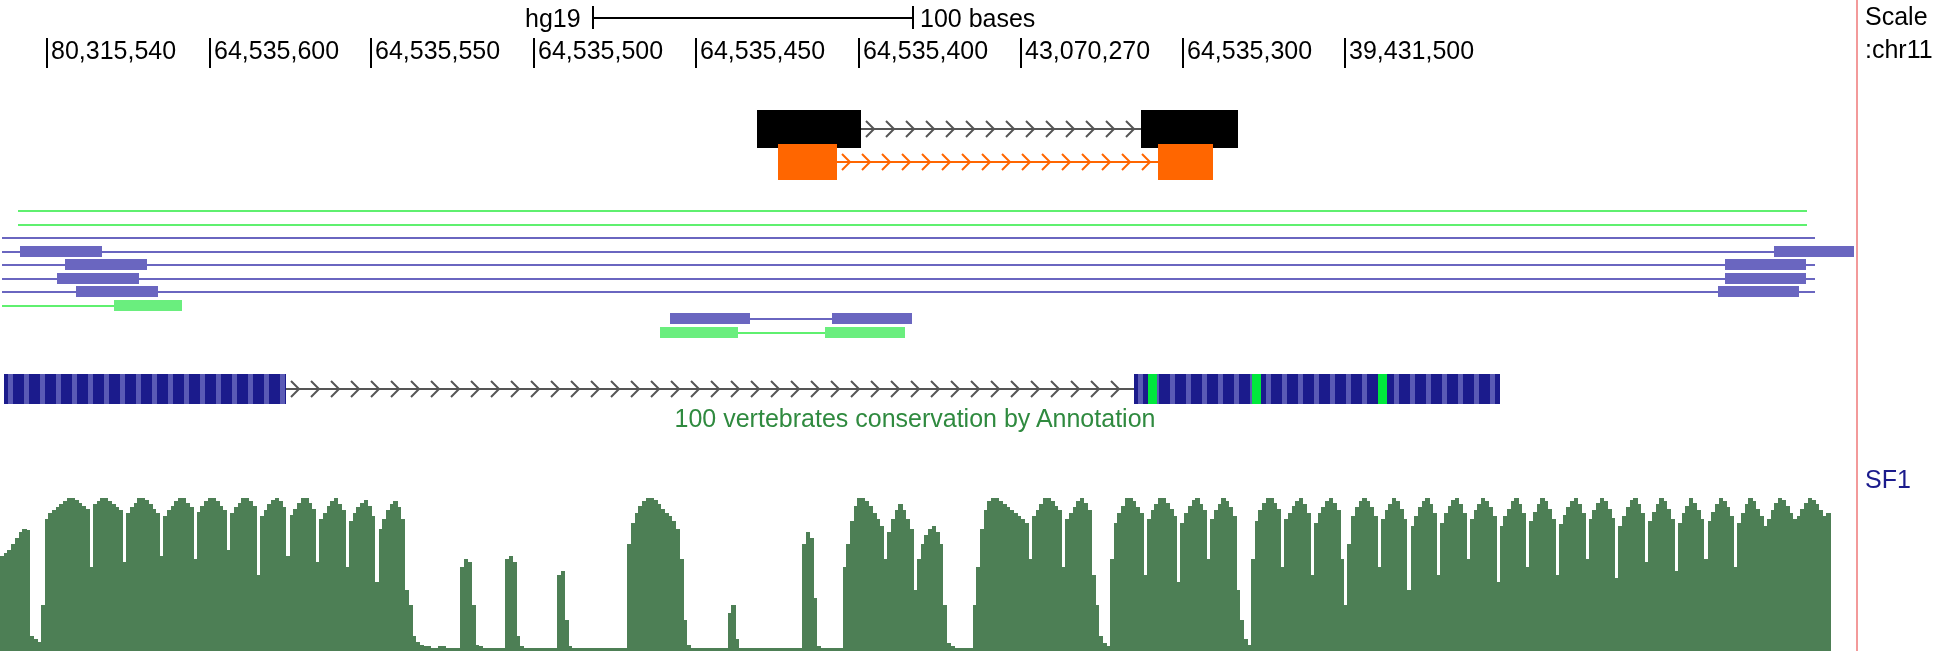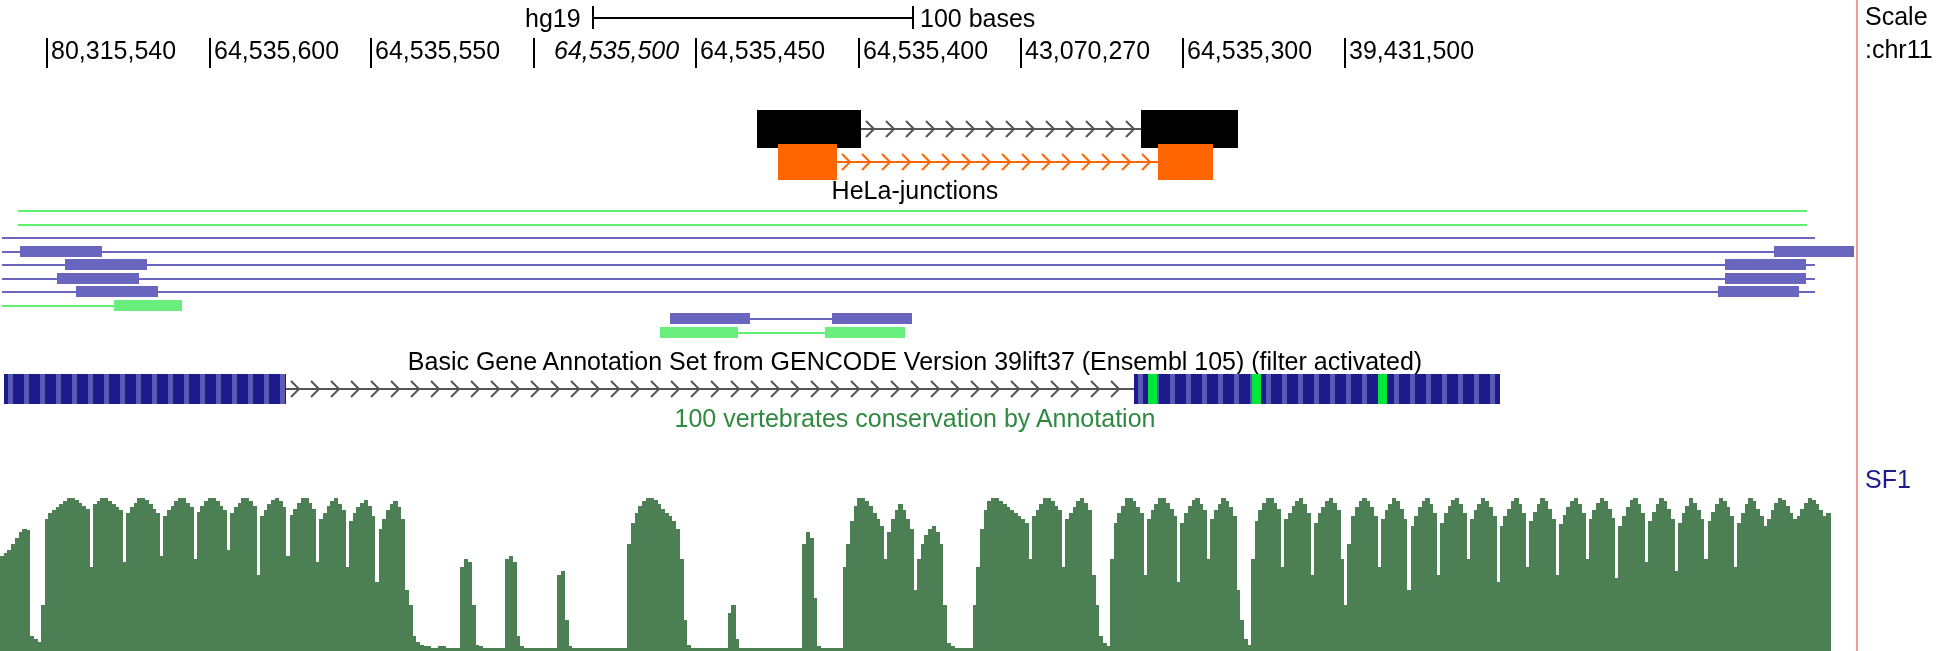--- a/index.html
+++ b/index.html
@@ -69,21 +69,21 @@
   <div class="scalebar-text nosel" style="left:920px;top:6px;">100 bases</div>
 
   <div class="tickrow" id="tickrow">
       <div class="tick" style="left: 46px;"></div>
       <div class="ticklabel nosel" style="left: 51px;">80,315,540</div>
       <div class="tick" style="left: 209px;"></div>
       <div class="ticklabel nosel" style="left: 214px;">64,535,600</div>
       <div class="tick" style="left: 370px;"></div>
       <div class="ticklabel nosel" style="left: 375px;">64,535,550</div>
       <div class="tick" style="left: 533px;"></div>
-      <div class="ticklabel nosel" style="left: 554px; font-style: italic;">64,535,500</div>
+      <div class="ticklabel nosel" style="left: 538px;">64,535,500</div>
       <div class="tick" style="left: 695px;"></div>
       <div class="ticklabel nosel" style="left: 700px;">64,535,450</div>
       <div class="tick" style="left: 858px;"></div>
       <div class="ticklabel nosel" style="left: 863px;">64,535,400</div>
       <div class="tick" style="left: 1020px;"></div>
       <div class="ticklabel nosel" style="left: 1025px;">43,070,270</div>
       <div class="tick" style="left: 1182px;"></div>
       <div class="ticklabel nosel" style="left: 1187px;">64,535,300</div>
       <div class="tick" style="left: 1344px;"></div>
       <div class="ticklabel nosel" style="left: 1349px;">39,431,500</div>
@@ -142,21 +142,20 @@
           <path d="M205,2 L213,10 L205,18" fill="none" stroke="#ff6600" stroke-width="2"></path>
           <path d="M225,2 L233,10 L225,18" fill="none" stroke="#ff6600" stroke-width="2"></path>
           <path d="M245,2 L253,10 L245,18" fill="none" stroke="#ff6600" stroke-width="2"></path>
           <path d="M265,2 L273,10 L265,18" fill="none" stroke="#ff6600" stroke-width="2"></path>
           <path d="M285,2 L293,10 L285,18" fill="none" stroke="#ff6600" stroke-width="2"></path>
           <path d="M305,2 L313,10 L305,18" fill="none" stroke="#ff6600" stroke-width="2"></path>
         </svg>
       </div>
       <div class="blk orange" style="left: 1158px; top: 0px; width: 55px; height: 36px; background: rgb(255, 102, 0);"></div>
     </div>
-  <div class="ttl nosel" style="top:32px;">HeLa-junctions</div>
 </div>
 
 <div class="track" style="top:205px;height:135px;">
   <div id="tx-rows" style="position:absolute;left:0;top:0;width:1830px;height:135px;">
       <div style="position: absolute; left: 0px; top: 0px; width: 1830px; height: 13.5px;">
         <div class="thinline" style="left: 18px; top: 5px; width: 1789px; height: 2px; background: rgb(95, 240, 111); position: absolute;"></div>
       </div>
       <div style="position: absolute; left: 0px; top: 14px; width: 1830px; height: 13.5px;">
         <div class="thinline" style="left: 18px; top: 5px; width: 1789px; height: 2px; background: rgb(95, 240, 111); position: absolute;"></div>
       </div>
@@ -194,21 +193,20 @@
       </div>
       <div style="position: absolute; left: 0px; top: 122px; width: 1830px; height: 13.5px;">
         <div class="thinline" style="left: 660px; top: 5px; width: 228px; height: 2px; background: rgb(95, 240, 111); position: absolute;"></div>
         <div style="position: absolute; left: 660px; top: 0px; width: 78px; height: 11px; background: rgb(106, 238, 126);"></div>
         <div style="position: absolute; left: 825px; top: 0px; width: 80px; height: 11px; background: rgb(106, 238, 126);"></div>
       </div>
     </div>
 </div>
 
 <div class="track" style="top:342px;height:60px;">
-  <div class="ttl nosel" style="top:5px;">Basic Gene Annotation Set from GENCODE Version 39lift37 (Ensembl 105) (filter activated)</div>
   <div id="gencode-row" style="position:absolute;left:0;top:32px;width:1830px;height:32px;">
       <div class="gencode-bar" style="left: 4px; top: 0px; width: 282px; height: 30px; background: rgb(27, 27, 140);">
         <div class="gencode-stripe" style="left: 4px;"></div>
         <div class="gencode-stripe" style="left: 20px;"></div>
         <div class="gencode-stripe" style="left: 36px;"></div>
         <div class="gencode-stripe" style="left: 52px;"></div>
         <div class="gencode-stripe" style="left: 68px;"></div>
         <div class="gencode-stripe" style="left: 84px;"></div>
         <div class="gencode-stripe" style="left: 100px;"></div>
         <div class="gencode-stripe" style="left: 116px;"></div>

